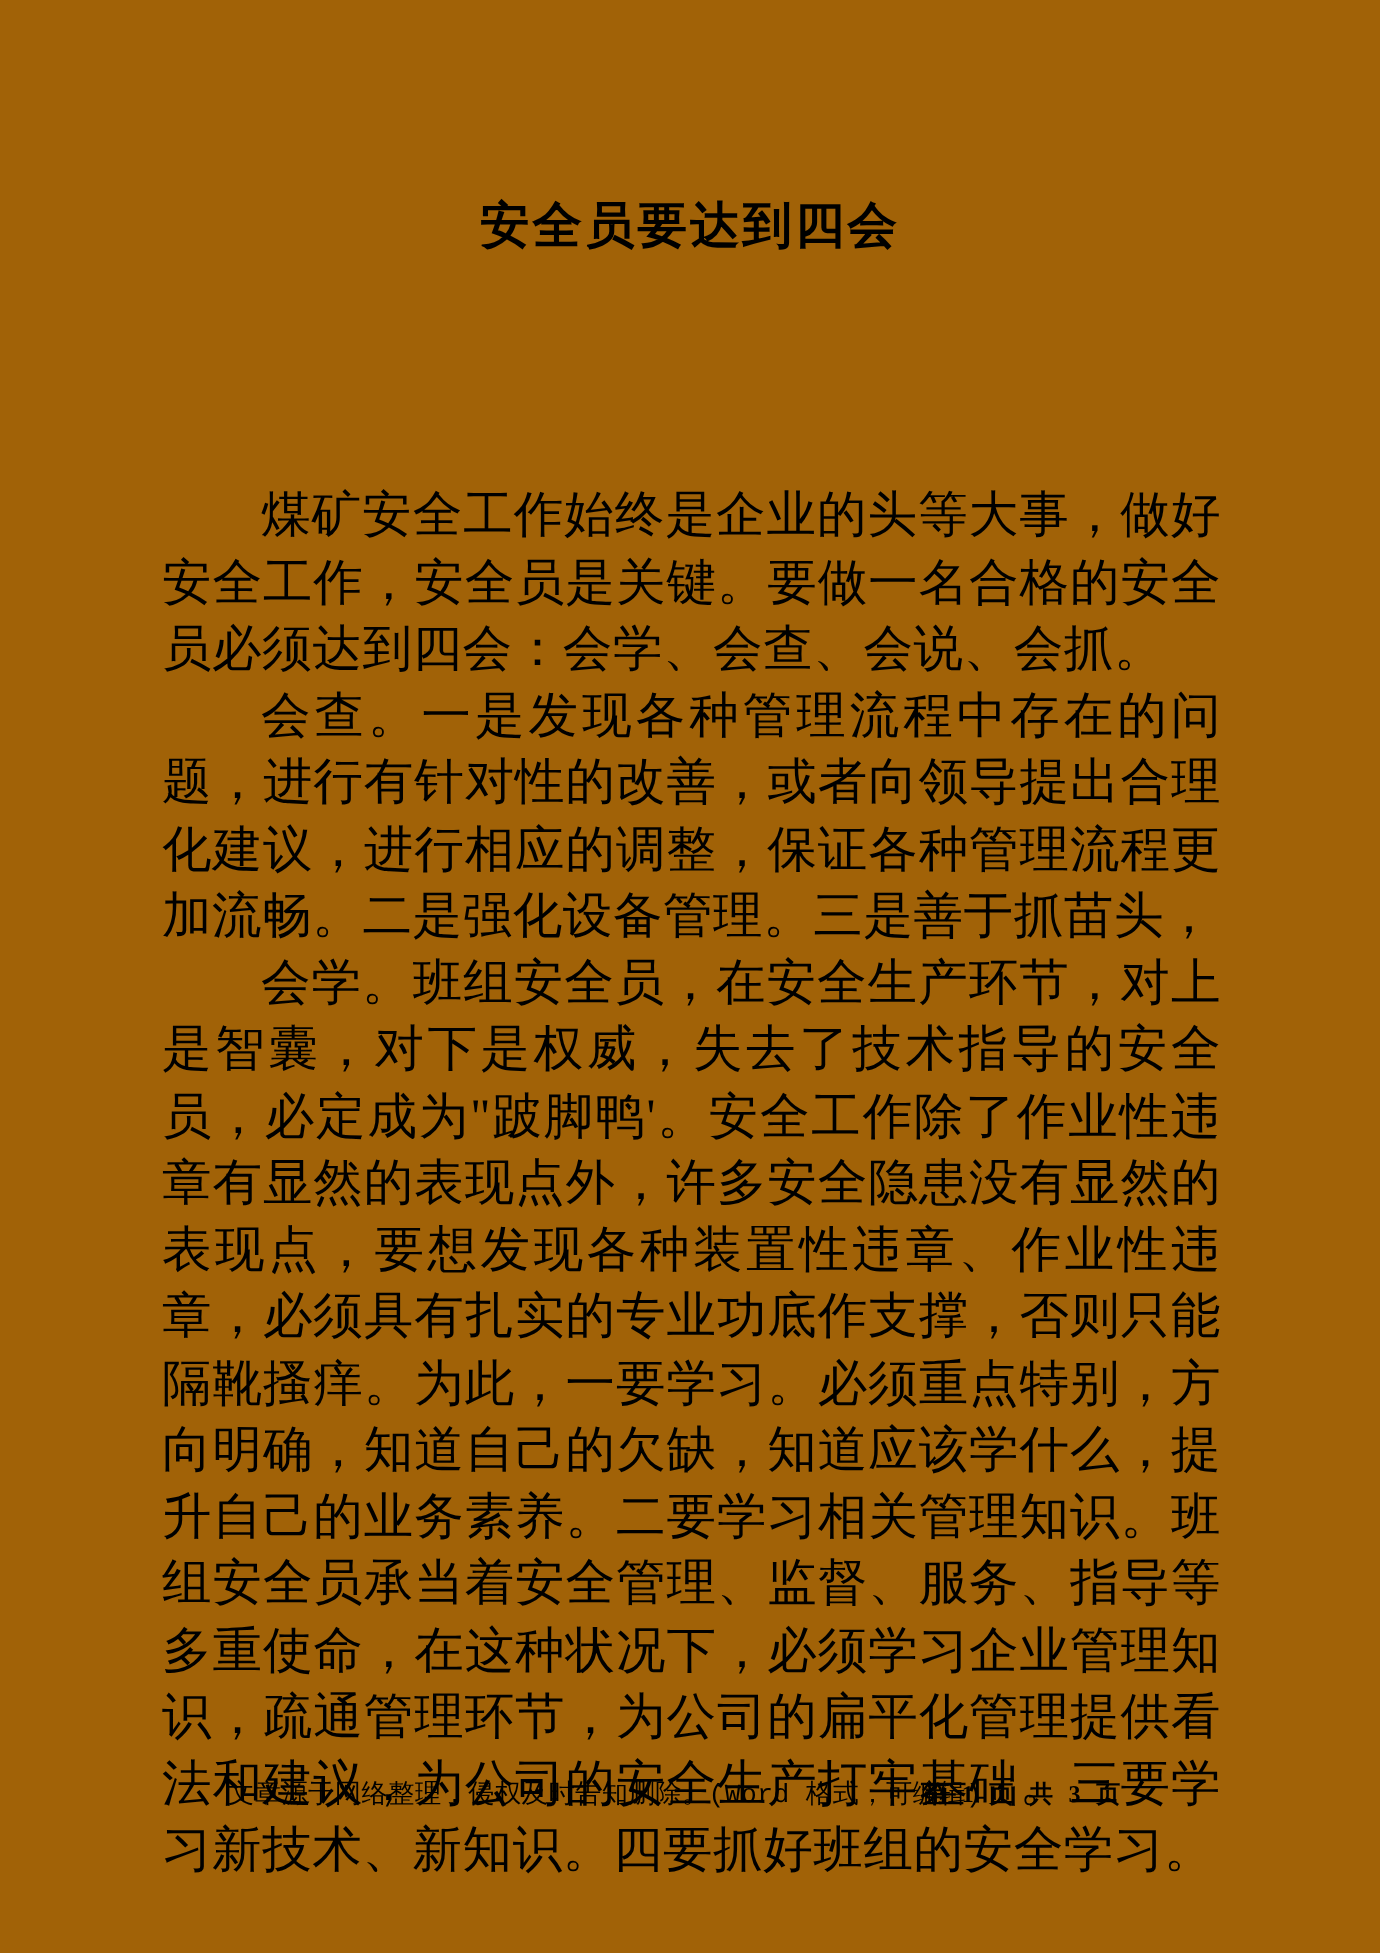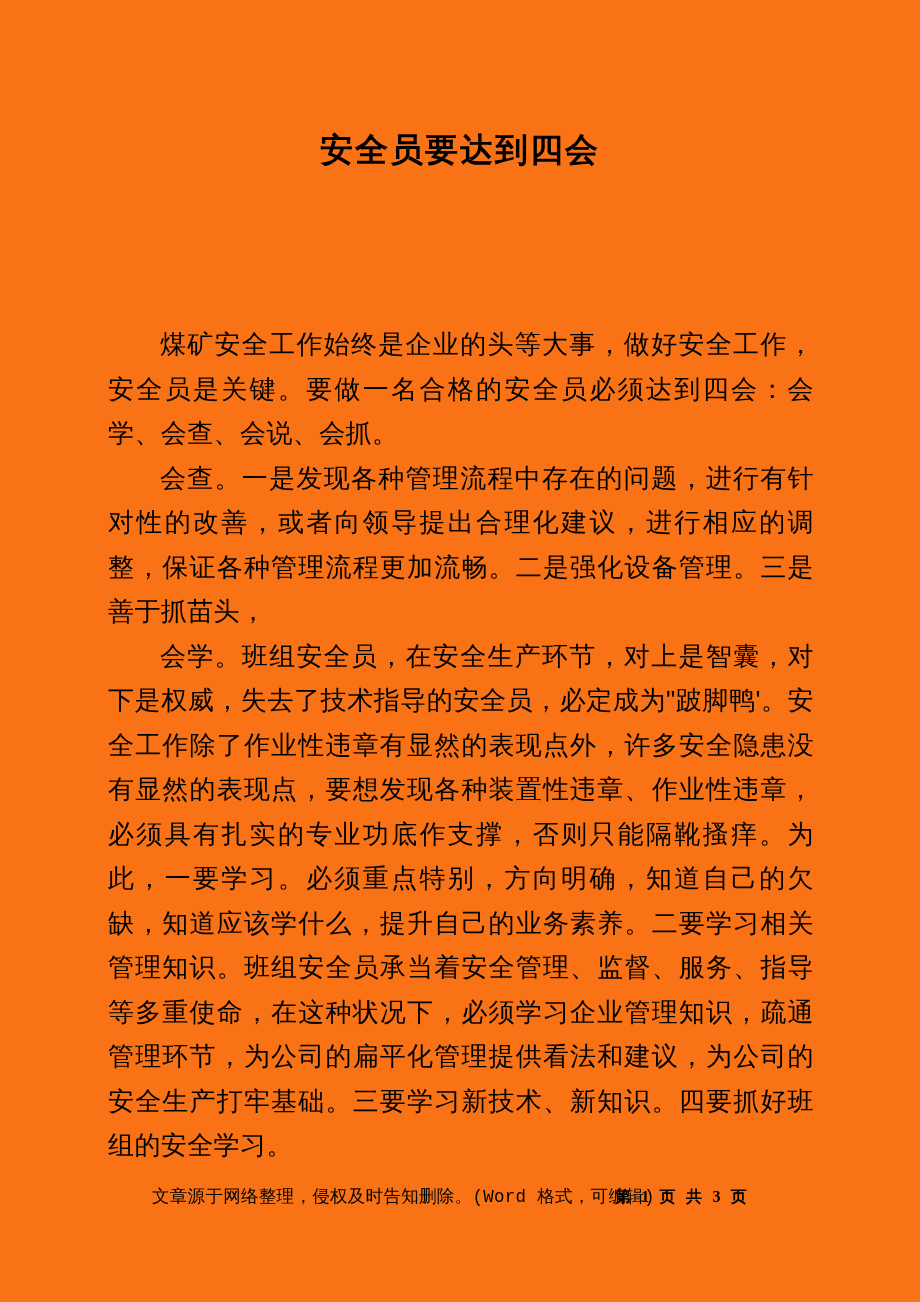--- a/index.html
+++ b/index.html
@@ -4,21 +4,21 @@
 <style>
   html, body {
     margin: 0;
     padding: 0;
     background: #ffffff;
   }
   .page {
     position: relative;
     width: 920px;
     height: 1302px;
-    background: #f97316;
+    background: #a16207;
     overflow: hidden;
     font-family: "Liberation Serif", "DejaVu Serif", serif;
     color: #000000;
   }
   .doc-title {
     position: absolute;
     left: 0;
     right: 0;
     top: 128px;
     text-align: center;
@@ -29,28 +29,28 @@
     color: #000000;
   }
   .body-area {
     position: absolute;
     left: 108px;
     top: 322px;
     width: 712px;
   }
   .para {
     margin: 0 6px 0 0;
-    font-size: 26px;
+    font-size: 33px;
     line-height: 44.5px;
     text-align: justify;
     text-justify: inter-ideograph;
     text-indent: 2em;
     letter-spacing: 0.4px;
     color: #000000;
-    font-family: Liberation Sans, sans-serif;
+    font-family: Liberation Serif, serif;
   }
   .footer {
     position: absolute;
     left: 0;
     right: 0;
     bottom: 90px;
     height: 30px;
   }
   .footer-note {
     position: absolute;

